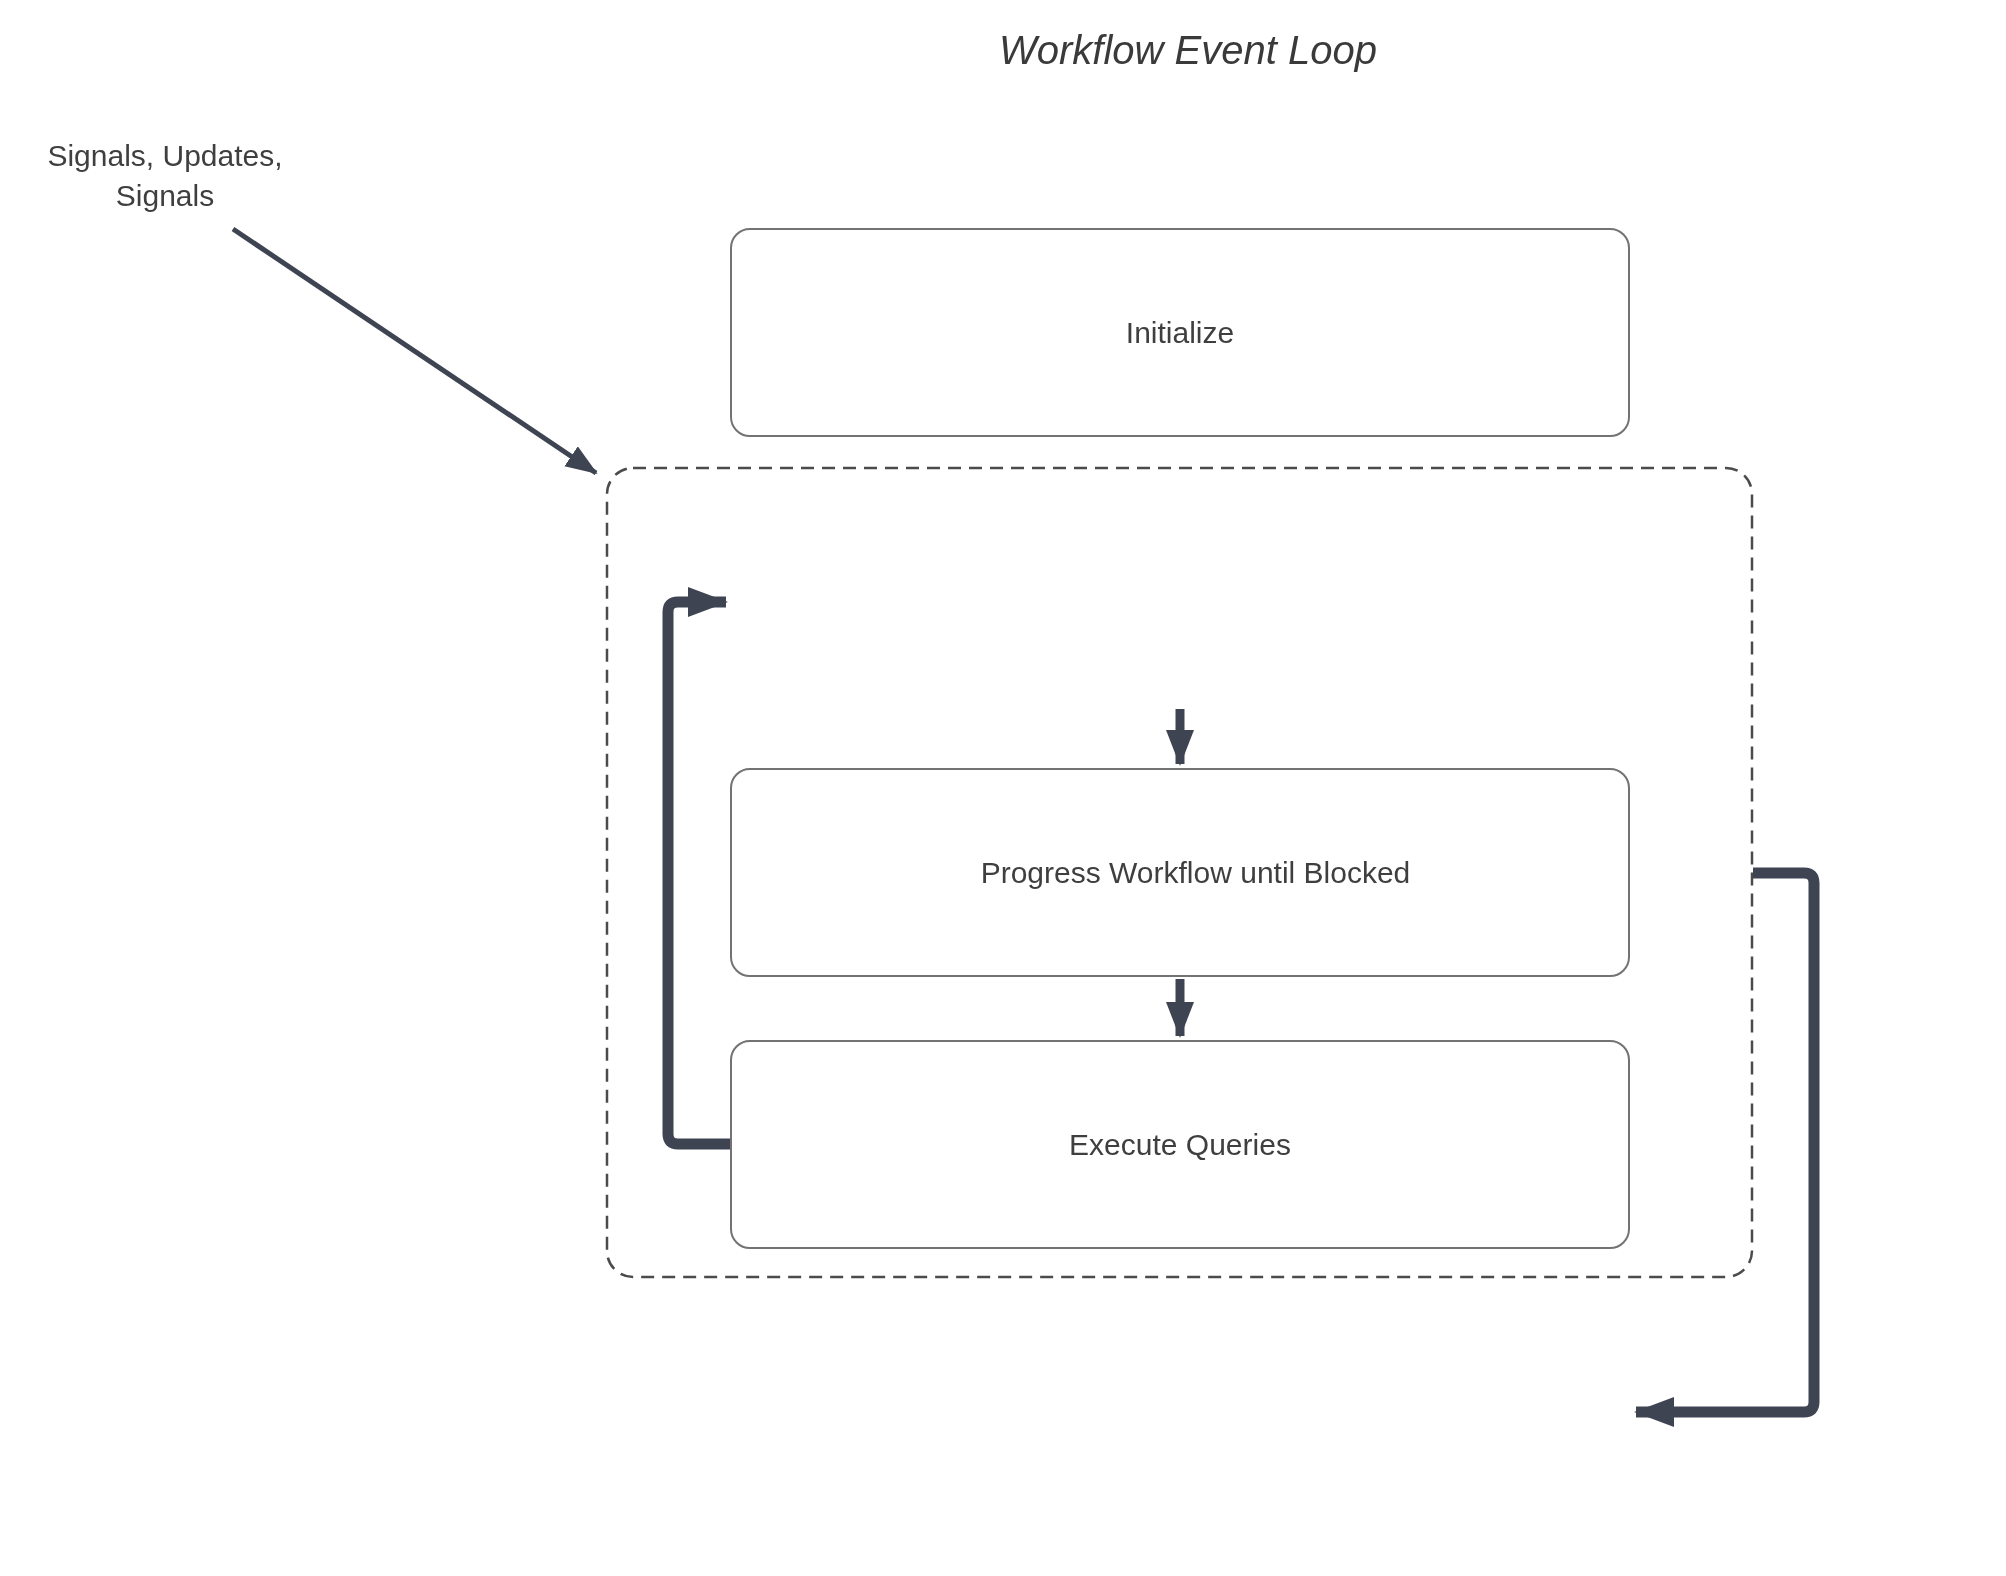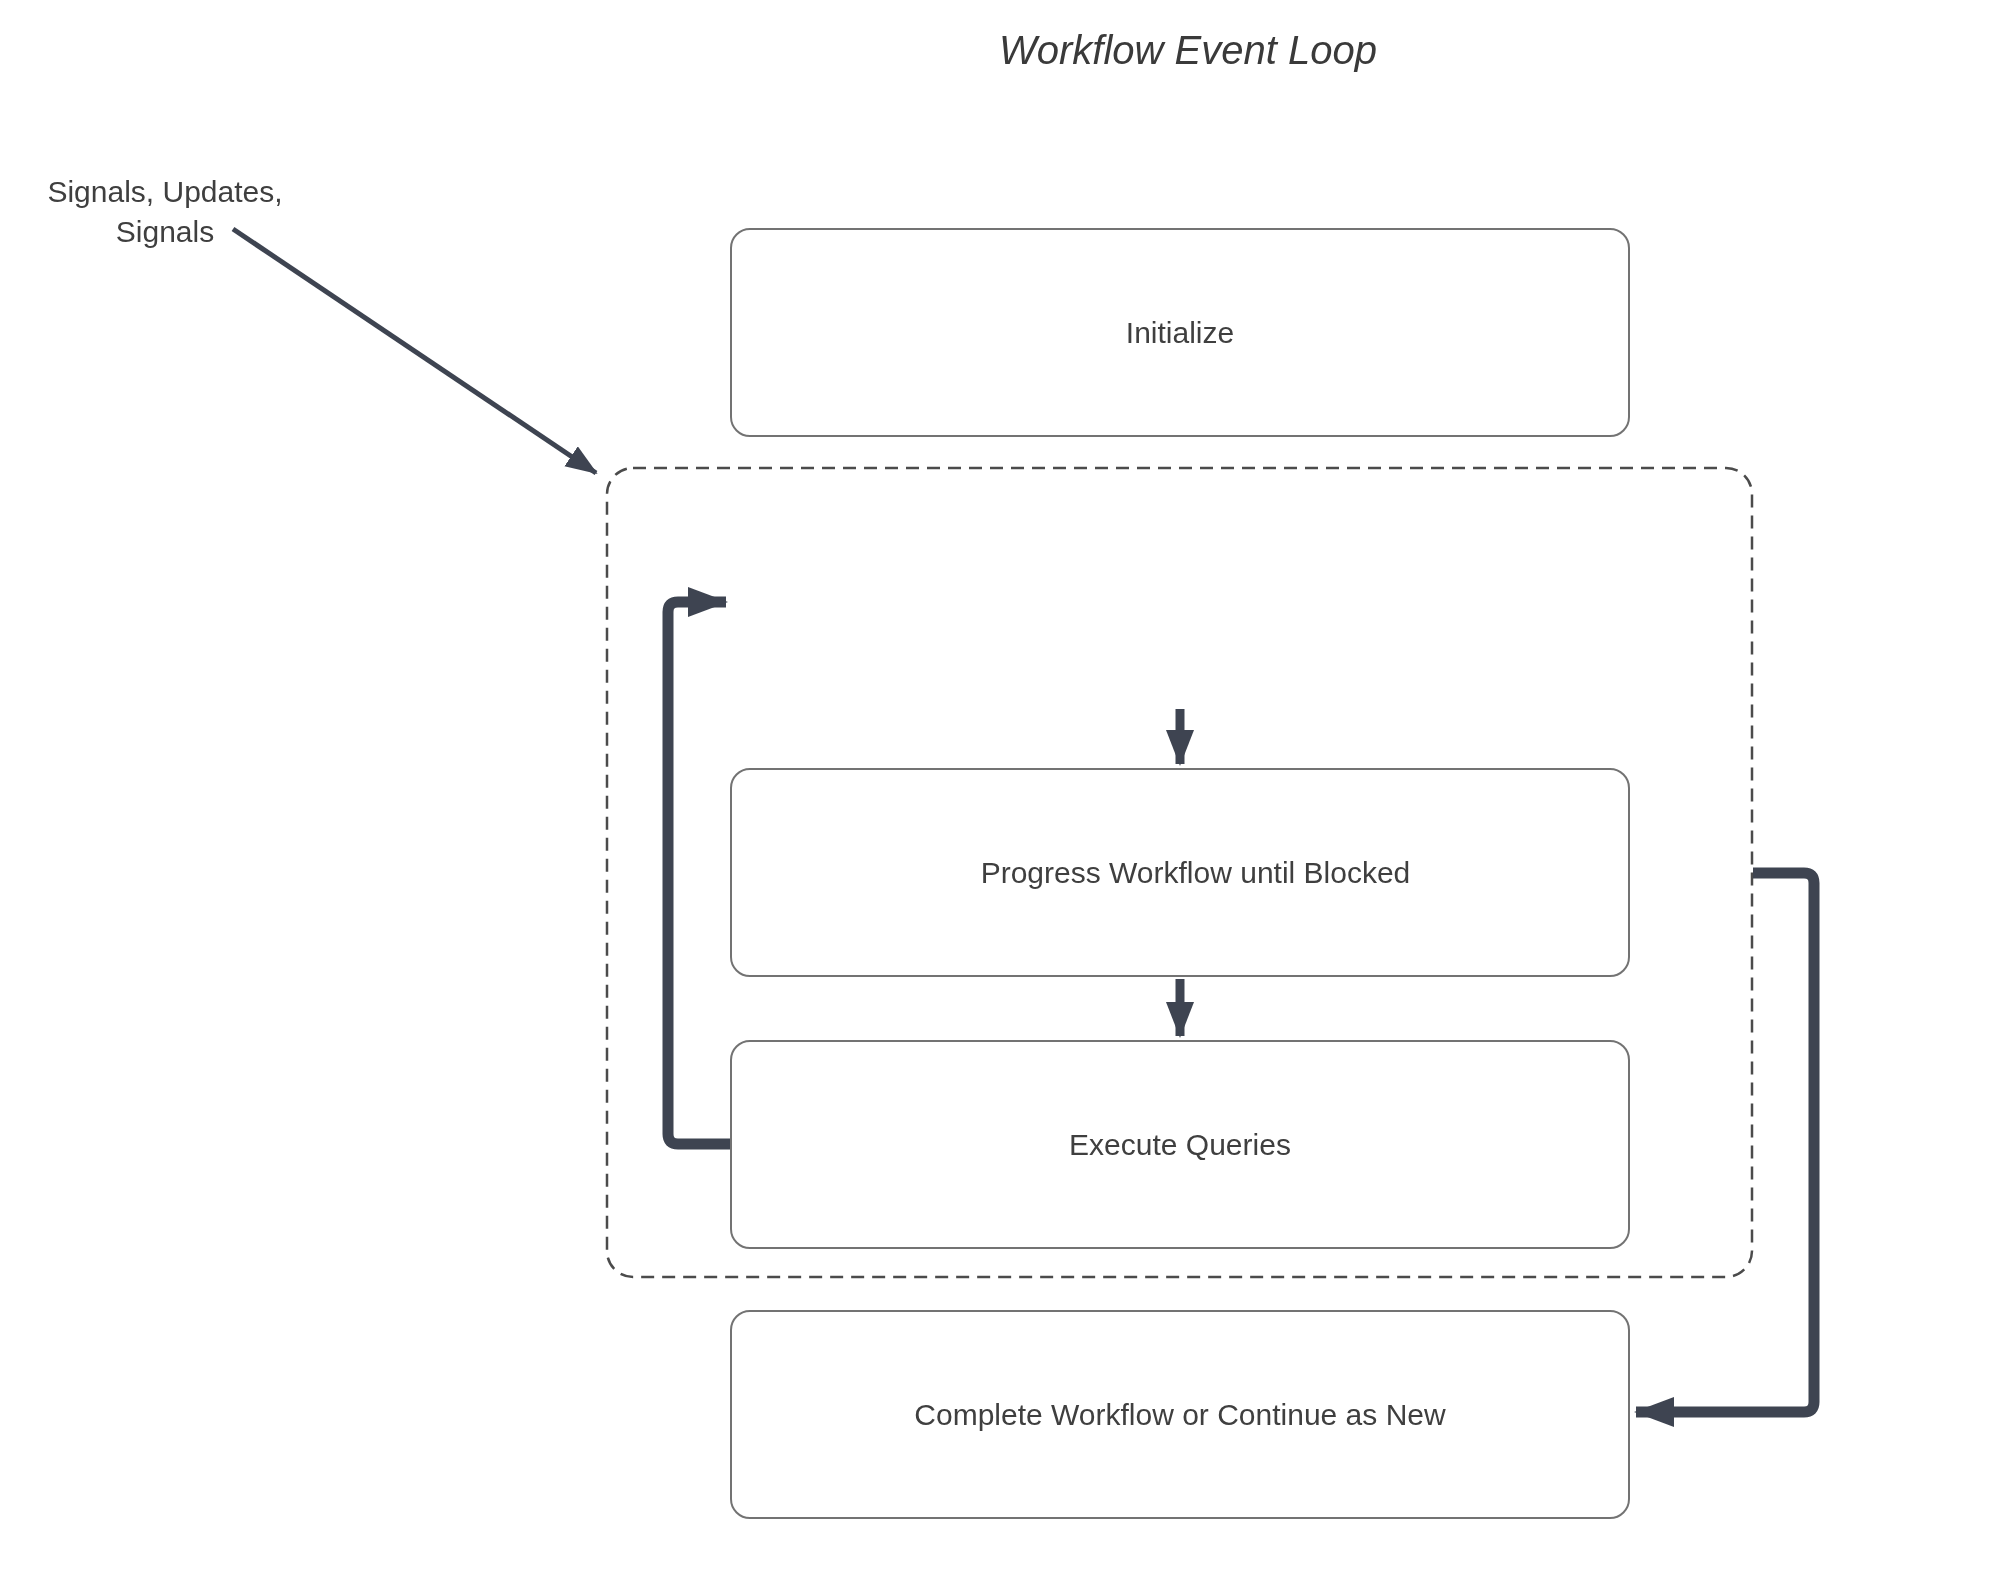--- a/index.html
+++ b/index.html
@@ -23,21 +23,20 @@
   }
   .ext-label {
     position: absolute;
     left: 15px;
     top: 136px;
     width: 300px;
     text-align: center;
     font-size: 30px;
     line-height: 40px;
     color: #3f3f3f;
-    margin-top: 36px;
   }
   .ext-label span { display: block; }
   .node {
     position: absolute;
     left: 730px;
     width: 900px;
     height: 209px;
     box-sizing: border-box;
     background: #ffffff;
     border: 2px solid #737373;
@@ -73,21 +72,20 @@
     <span>Signals</span>
   </div>
 
   <div class="node node-initialize">Initialize</div>
 
 
   <div class="node node-progress-workflow">Progress Workflow until Blocked</div>
 
   <div class="node node-execute-queries">Execute Queries</div>
 
-  <div class="node node-complete">Complete Workflow or Continue as New</div>
 
   <svg class="overlay" width="2006" height="1576" viewBox="0 0 2006 1576">
     <defs>
       <marker id="head-lg" markerUnits="userSpaceOnUse" markerWidth="44" markerHeight="34" refX="38" refY="15" orient="auto">
         <path d="M0,0 L40,15 L0,30 Z" fill="#3e4451"></path>
       </marker>
       <marker id="head-md" markerUnits="userSpaceOnUse" markerWidth="40" markerHeight="30" refX="34" refY="14" orient="auto">
         <path d="M0,0 L36,14 L0,28 Z" fill="#3e4451"></path>
       </marker>
       <marker id="head-sm" markerUnits="userSpaceOnUse" markerWidth="36" markerHeight="26" refX="30" refY="12" orient="auto">

